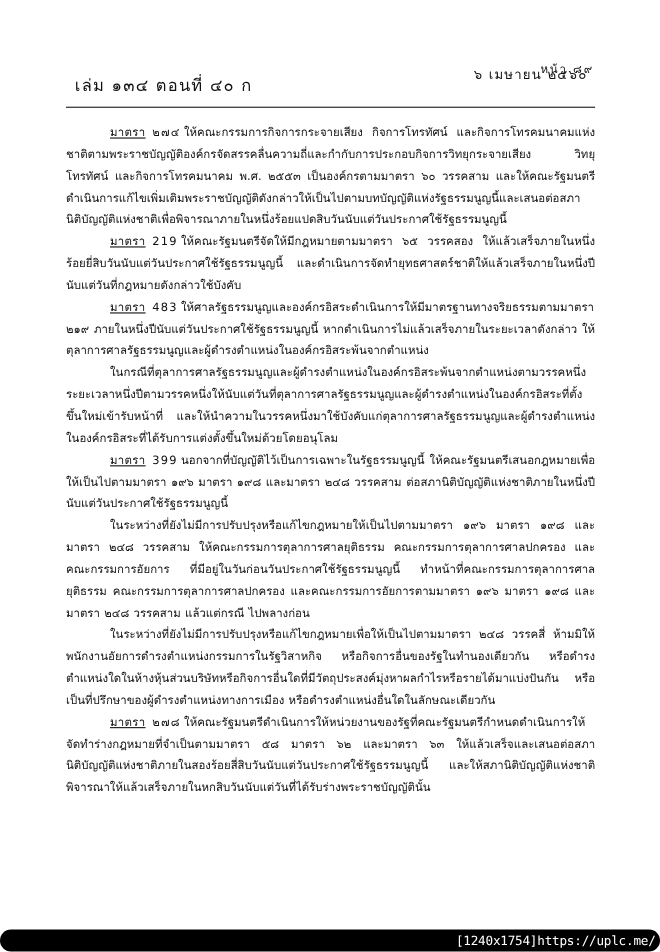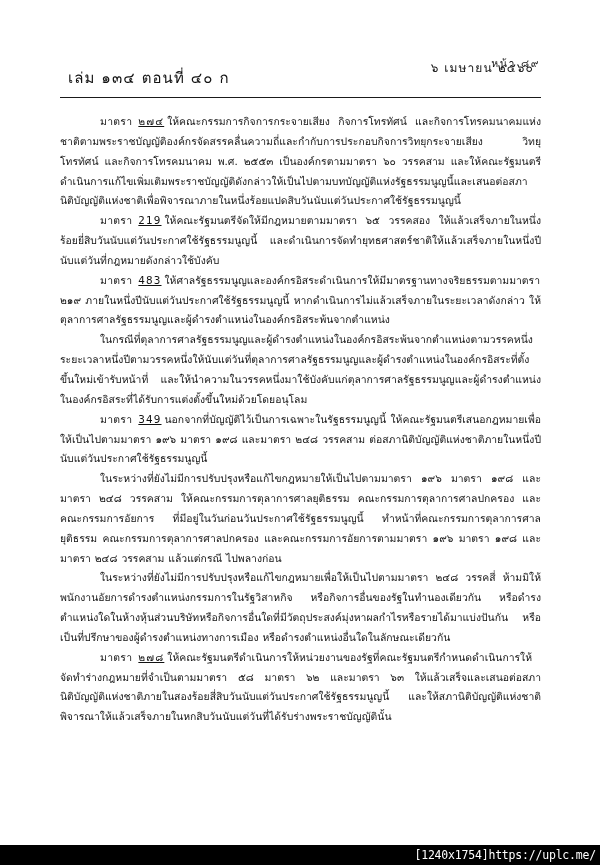--- a/index.html
+++ b/index.html
@@ -97,35 +97,36 @@
 
   .para {
     margin: 0;
     padding: 0;
     text-indent: 40px;
     text-align: justify;
     word-spacing: 0.6px;
   }
   .para .sec {
     letter-spacing: 0.3px;
+    text-decoration: underline;
   }
   .para .sec-no {
     letter-spacing: 1.1px;
     padding: 0 3px 0 6px;
-    text-decoration: underline;
   }
 
   
   #watermark-bar {
     position: absolute;
     left: 0;
     top: 845px;
     width: 600px;
     height: 20px;
     background: #000000;
+    border-radius: 10px;
   }
   #watermark-text {
     position: absolute;
     right: 4px;
     top: 0;
     height: 20px;
     line-height: 20px;
     color: #ffffff;
     font-family: "DejaVu Sans Mono", "Liberation Mono", monospace;
     font-size: 11.5px;
@@ -160,21 +161,21 @@
 
     <p class="para">
       <span class="sec">มาตรา</span><span class="sec-no">483</span><span>ให้ศาลรัฐธรรมนูญและองค์กรอิสระดำเนินการให้มีมาตรฐานทางจริยธรรมตามมาตรา ๒๑๙ ภายในหนึ่งปีนับแต่วันประกาศใช้รัฐธรรมนูญนี้ หากดำเนินการไม่แล้วเสร็จภายในระยะเวลาดังกล่าว ให้ตุลาการศาลรัฐธรรมนูญและผู้ดำรงตำแหน่งในองค์กรอิสระพ้นจากตำแหน่ง</span>
     </p>
 
     <p class="para">
       <span>ในกรณีที่ตุลาการศาลรัฐธรรมนูญและผู้ดำรงตำแหน่งในองค์กรอิสระพ้นจากตำแหน่งตามวรรคหนึ่ง ระยะเวลาหนึ่งปีตามวรรคหนึ่งให้นับแต่วันที่ตุลาการศาลรัฐธรรมนูญและผู้ดำรงตำแหน่งในองค์กรอิสระที่ตั้งขึ้นใหม่เข้ารับหน้าที่ และให้นำความในวรรคหนึ่งมาใช้บังคับแก่ตุลาการศาลรัฐธรรมนูญและผู้ดำรงตำแหน่งในองค์กรอิสระที่ได้รับการแต่งตั้งขึ้นใหม่ด้วยโดยอนุโลม</span>
     </p>
 
     <p class="para">
-      <span class="sec">มาตรา</span><span class="sec-no">349</span><span>นอกจากที่บัญญัติไว้เป็นการเฉพาะในรัฐธรรมนูญนี้ ให้คณะรัฐมนตรีเสนอกฎหมายเพื่อให้เป็นไปตามมาตรา ๑๙๖ มาตรา ๑๙๘ และมาตรา ๒๔๘ วรรคสาม ต่อสภานิติบัญญัติแห่งชาติภายในหนึ่งปีนับแต่วันประกาศใช้รัฐธรรมนูญนี้</span>
+      <span class="sec">มาตรา</span><span class="sec-no">399</span><span>นอกจากที่บัญญัติไว้เป็นการเฉพาะในรัฐธรรมนูญนี้ ให้คณะรัฐมนตรีเสนอกฎหมายเพื่อให้เป็นไปตามมาตรา ๑๙๖ มาตรา ๑๙๘ และมาตรา ๒๔๘ วรรคสาม ต่อสภานิติบัญญัติแห่งชาติภายในหนึ่งปีนับแต่วันประกาศใช้รัฐธรรมนูญนี้</span>
     </p>
 
     <p class="para">
       <span>ในระหว่างที่ยังไม่มีการปรับปรุงหรือแก้ไขกฎหมายให้เป็นไปตามมาตรา ๑๙๖ มาตรา ๑๙๘ และมาตรา ๒๔๘ วรรคสาม ให้คณะกรรมการตุลาการศาลยุติธรรม คณะกรรมการตุลาการศาลปกครอง และคณะกรรมการอัยการ ที่มีอยู่ในวันก่อนวันประกาศใช้รัฐธรรมนูญนี้ ทำหน้าที่คณะกรรมการตุลาการศาลยุติธรรม คณะกรรมการตุลาการศาลปกครอง และคณะกรรมการอัยการตามมาตรา ๑๙๖ มาตรา ๑๙๘ และมาตรา ๒๔๘ วรรคสาม แล้วแต่กรณี ไปพลางก่อน</span>
     </p>
 
     <p class="para">
       <span>ในระหว่างที่ยังไม่มีการปรับปรุงหรือแก้ไขกฎหมายเพื่อให้เป็นไปตามมาตรา ๒๔๘ วรรคสี่ ห้ามมิให้พนักงานอัยการดำรงตำแหน่งกรรมการในรัฐวิสาหกิจ หรือกิจการอื่นของรัฐในทำนองเดียวกัน หรือดำรงตำแหน่งใดในห้างหุ้นส่วนบริษัทหรือกิจการอื่นใดที่มีวัตถุประสงค์มุ่งหาผลกำไรหรือรายได้มาแบ่งปันกัน หรือเป็นที่ปรึกษาของผู้ดำรงตำแหน่งทางการเมือง หรือดำรงตำแหน่งอื่นใดในลักษณะเดียวกัน</span>
     </p>
 

